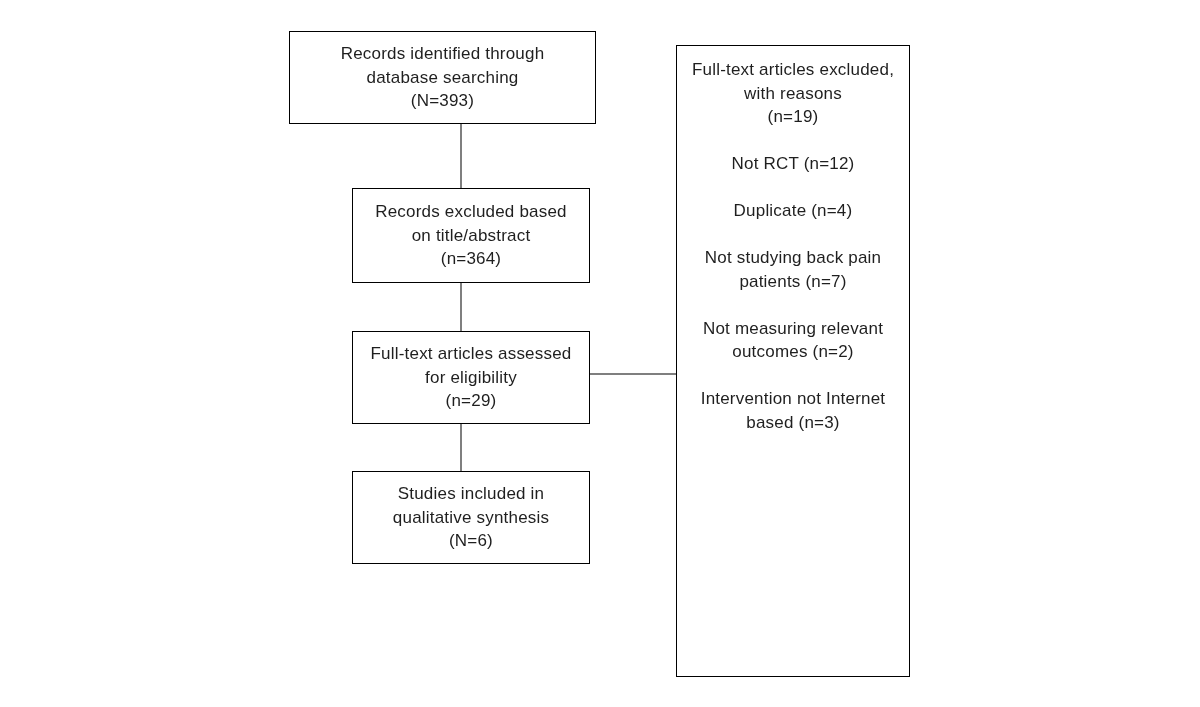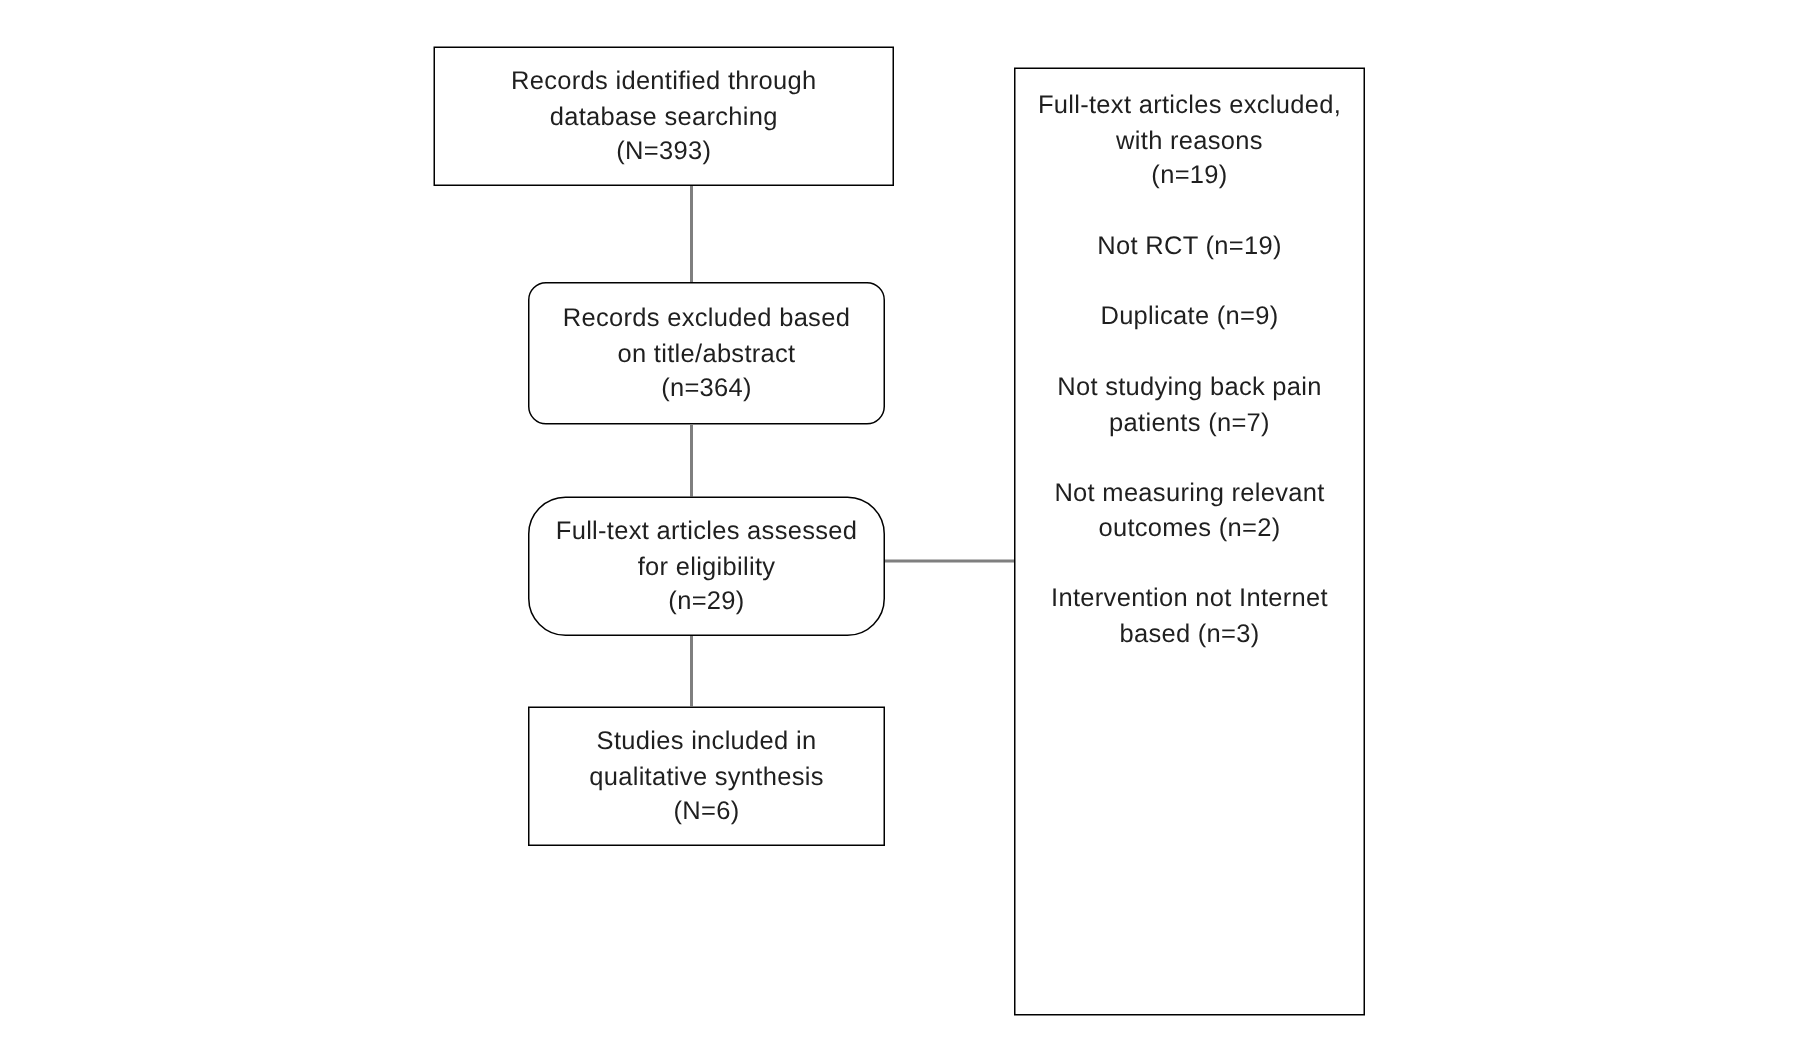--- a/index.html
+++ b/index.html
@@ -28,22 +28,22 @@
     justify-content: center;
     text-align: center;
   }
   .fbox-text, .para {
     font-size: 17px;
     line-height: 23.5px;
     white-space: pre-line;
     letter-spacing: 0.2px;
   }
   #box-identified { left: 289px; top: 31px;  width: 307px; height: 93px; }
-  #box-excluded   { left: 352px; top: 188px; width: 238px; height: 95px; border-radius: 12px; }
-  #box-assessed   { left: 352px; top: 331px; width: 238px; height: 93px; border-radius: 25px; }
+  #box-excluded   { left: 352px; top: 188px; width: 238px; height: 95px; }
+  #box-assessed   { left: 352px; top: 331px; width: 238px; height: 93px; }
   #box-included   { left: 352px; top: 471px; width: 238px; height: 93px; }
 
   
   .xbox {
     position: absolute;
     left: 676px; top: 45px;
     width: 234px; height: 632px;
     box-sizing: border-box;
     border: 1.5px solid #000000;
     background: #ffffff;
@@ -98,22 +98,22 @@
   <div class="fbox" id="box-included">
     <div class="fbox-text">Studies included in
 qualitative synthesis
 (N=6)</div>
   </div>
 
   <div class="xbox">
     <div class="para">Full-text articles excluded,
 with reasons
 (n=19)</div>
-    <div class="para">Not RCT (n=19)</div>
-    <div class="para">Duplicate (n=9)</div>
+    <div class="para">Not RCT (n=12)</div>
+    <div class="para">Duplicate (n=4)</div>
     <div class="para">Not studying back pain
 patients (n=7)</div>
     <div class="para">Not measuring relevant
 outcomes (n=2)</div>
     <div class="para">Intervention not Internet
 based (n=3)</div>
   </div>
 
 </div>
 

